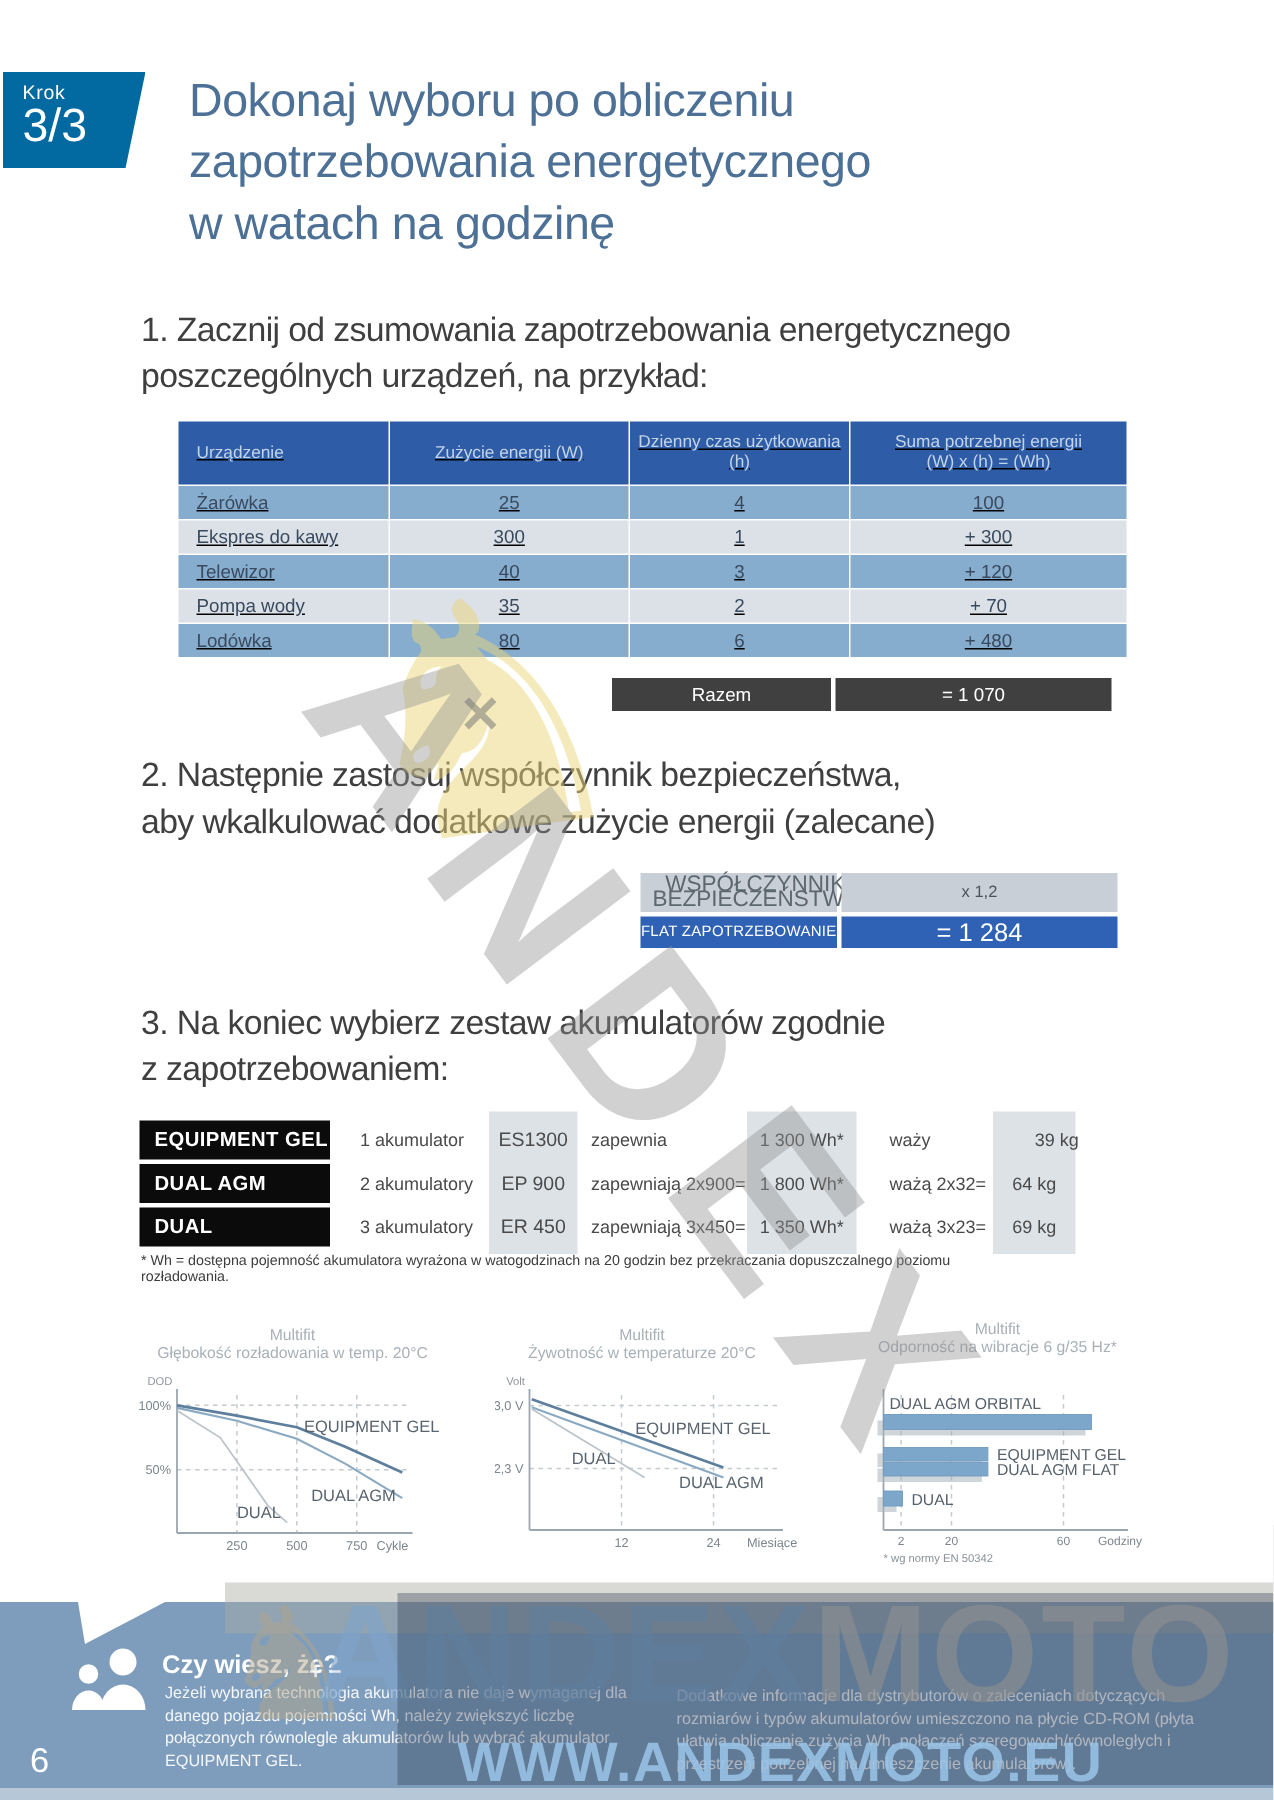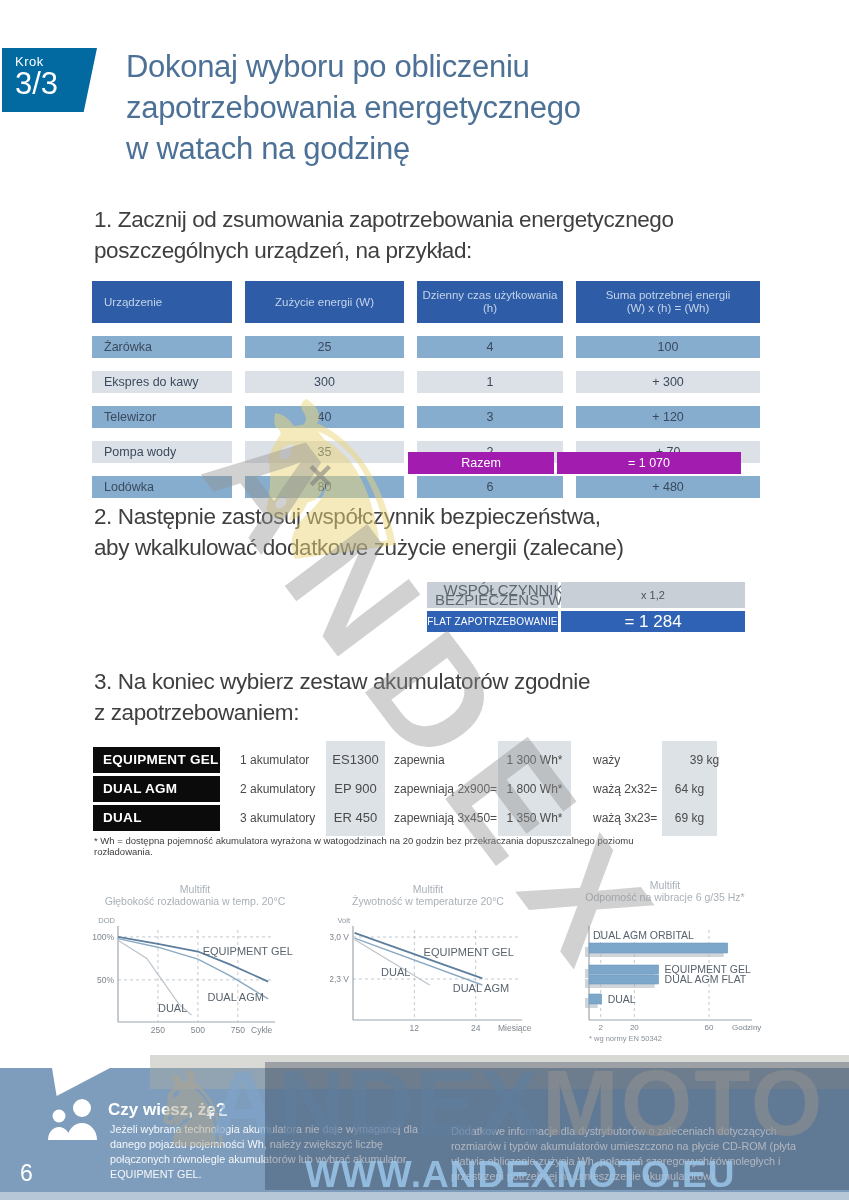--- a/index.html
+++ b/index.html
@@ -8,30 +8,30 @@
   .abs{position:absolute;}
   
   .krok-badge{left:2px;top:48px;width:95px;height:64px;background:#0369a1;color:#fff;
     clip-path:polygon(0 0,100% 0,86% 100%,0 100%);padding-left:13px;box-sizing:border-box;}
   .krok-small{font-size:13px;margin-top:6px;letter-spacing:.5px;}
   .krok-big{font-size:31px;line-height:30px;}
   .title{left:126px;top:46px;width:600px;font-size:31px;line-height:41px;color:#4d7196;
     white-space:pre-line;letter-spacing:-.3px;}
   .step{left:94px;width:680px;font-size:22.5px;line-height:31px;color:#3f3f3f;white-space:pre-line;letter-spacing:-.4px;}
   
-  .t1{left:92px;top:281px;width:641px;display:grid;grid-template-columns:140px 159px 146px 184px;
-      gap:13px;}
+  .t1{left:119px;top:281px;width:641px;display:grid;grid-template-columns:140px 159px 146px 184px;
+      gap:1px;text-decoration:underline;}
   .t1h{background:#2e5ca6;color:#c3d4e9;font-size:11.5px;height:42px;display:flex;align-items:center;
       justify-content:center;text-align:center;white-space:pre-line;line-height:13px;}
   .t1c{height:22px;display:flex;align-items:center;justify-content:center;font-size:12.5px;color:#3a4a5e;}
   .rb{background:#86acce;}
   .rg{background:#dce1e7;}
   .left{justify-content:flex-start !important;padding-left:12px;text-align:left;}
   .razem{left:408px;top:452px;width:333px;display:grid;grid-template-columns:146px 184px;gap:3px;}
-  .razem div{background:#a21caf;color:#fff;font-size:12.5px;height:22px;display:flex;align-items:center;justify-content:center;}
+  .razem div{background:#404040;color:#fff;font-size:12.5px;height:22px;display:flex;align-items:center;justify-content:center;}
   
   .t2{left:427px;top:582px;width:318px;display:grid;grid-template-columns:131px 184px;gap:3px 3px;}
   .t2 .f{background:#c8cfd7;height:26px;display:flex;align-items:center;justify-content:center;text-align:center;}
   .t2 .fl{font-size:15px;color:#5d6770;line-height:10.5px;white-space:pre-line;padding-left:22px;}
   .t2 .fv{font-size:11px;color:#4a545e;}
   .t2 .r{background:#2f62b4;color:#fff;height:21px;display:flex;align-items:center;justify-content:center;}
   .t2 .rl{font-size:10px;letter-spacing:.2px;}
   .t2 .rv{font-size:17px;}
   
   .band{background:#dde2e7;top:741px;height:95px;}

